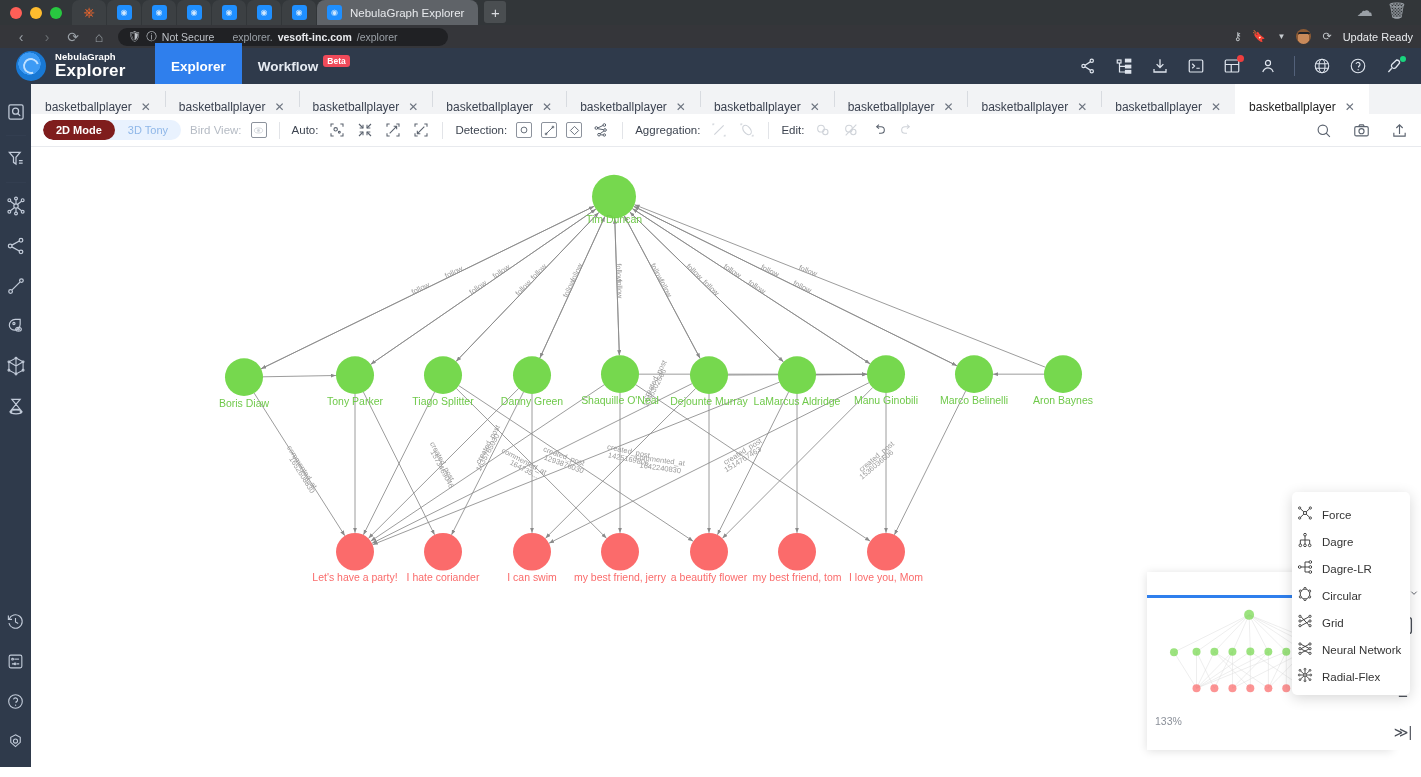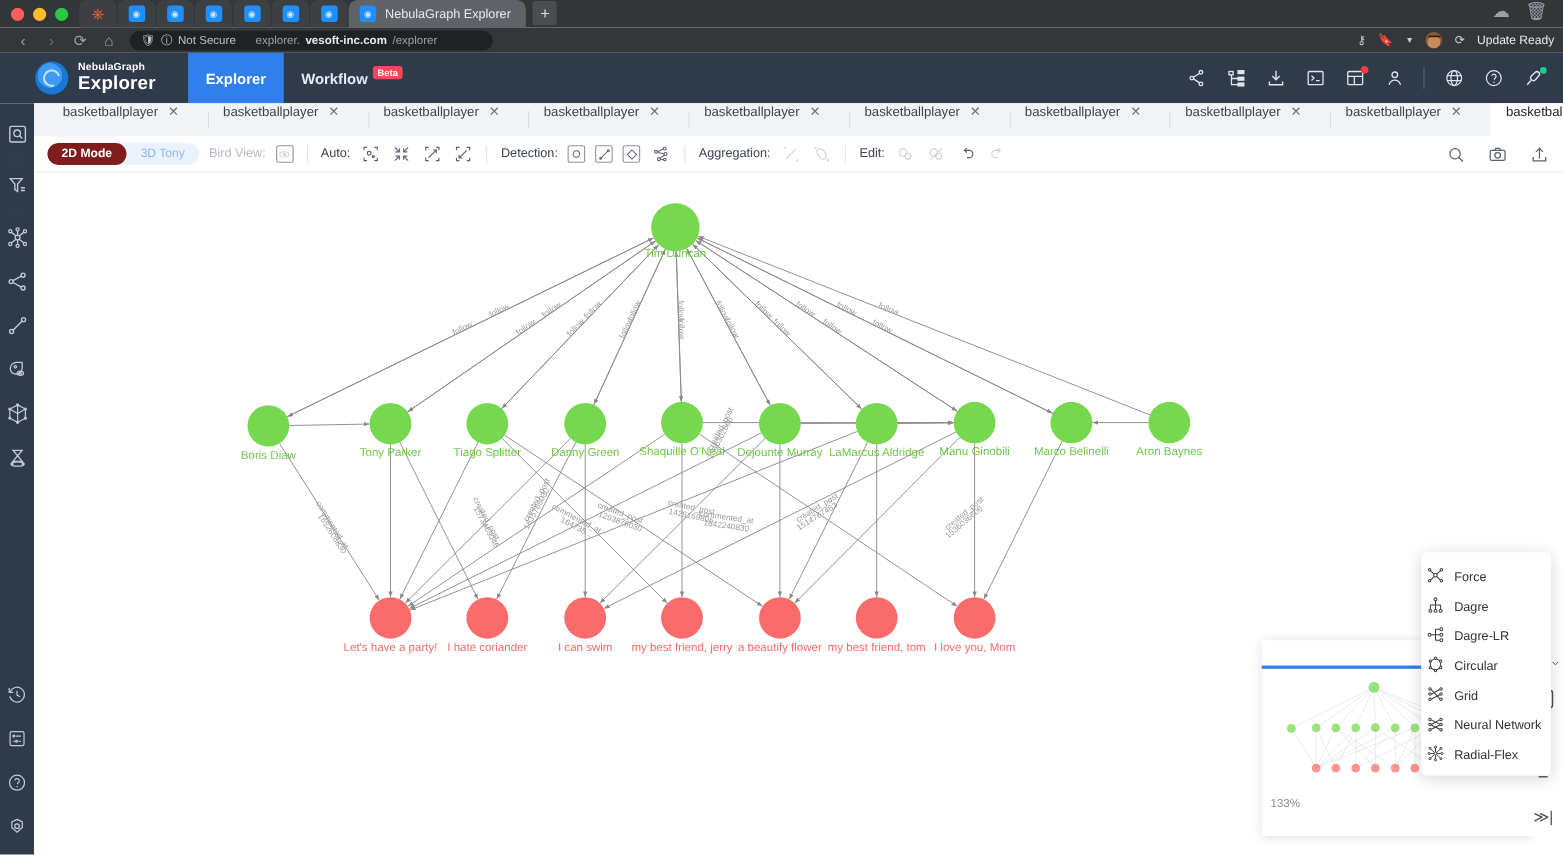--- a/index.html
+++ b/index.html
@@ -67,23 +67,22 @@
     position: relative; overflow: hidden;
   }
   .avatar-face::before {
     content: ""; position: absolute; top: 3px; left: 1.5px; width: 12px; height: 4px;
     border-top: 2px solid #20242a; border-radius: 2px;
   }
   .update-ready { color: #e8eaed; font-size: 11px; }
 
   
   .app-header {
-    height: 46px; background: #2f3a4b; display: flex; align-items: center;
+    height: 36px; background: #2f3a4b; display: flex; align-items: center;
     color: #fff;
-    padding-left: 16px;
   }
   .brand { display: flex; align-items: center; gap: 9px; padding-left: 16px; width: 155px; }
   .brand-logo {
     width: 30px; height: 30px; border-radius: 50%;
     background: radial-gradient(circle at 45% 42%, #3d9bf5 0 46%, #1878d4 47% 100%);
     position: relative;
   }
   .brand-logo::after {
     content: ""; position: absolute; inset: 7px; border-radius: 50%;
     border: 2px solid #bfe0ff; border-right-color: transparent;
@@ -129,22 +128,22 @@
   
   .main { flex: 1; display: flex; flex-direction: column; background: #fff;
           position: relative; min-width: 0; }
 
   
   .space-tabs {
     height: 30px; background: #f2f3f5; display: flex; align-items: stretch;
     font-size: 12px; overflow: hidden; flex: 0 0 30px;
   }
   .sp-tab {
-    display: flex; align-items: flex-start; gap: 9px; padding: 0 14px;
-    color: #3b4250; position: relative; white-space: nowrap; margin-left: 12px;
+    display: flex; align-items: flex-end; gap: 9px; padding: 0 14px;
+    color: #3b4250; position: relative; white-space: nowrap;
   }
   .sp-tab + .sp-tab::before {
     content: ""; position: absolute; left: 0; top: 7px; bottom: 7px;
     width: 1px; background: #d8dbe0;
   }
   .sp-tab.active { background: #fff; color: #222; }
   .sp-tab.active::before, .sp-tab.active + .sp-tab::before { background: transparent; }
   .sp-x { font-size: 12px; color: #6b727e; }
 
   

